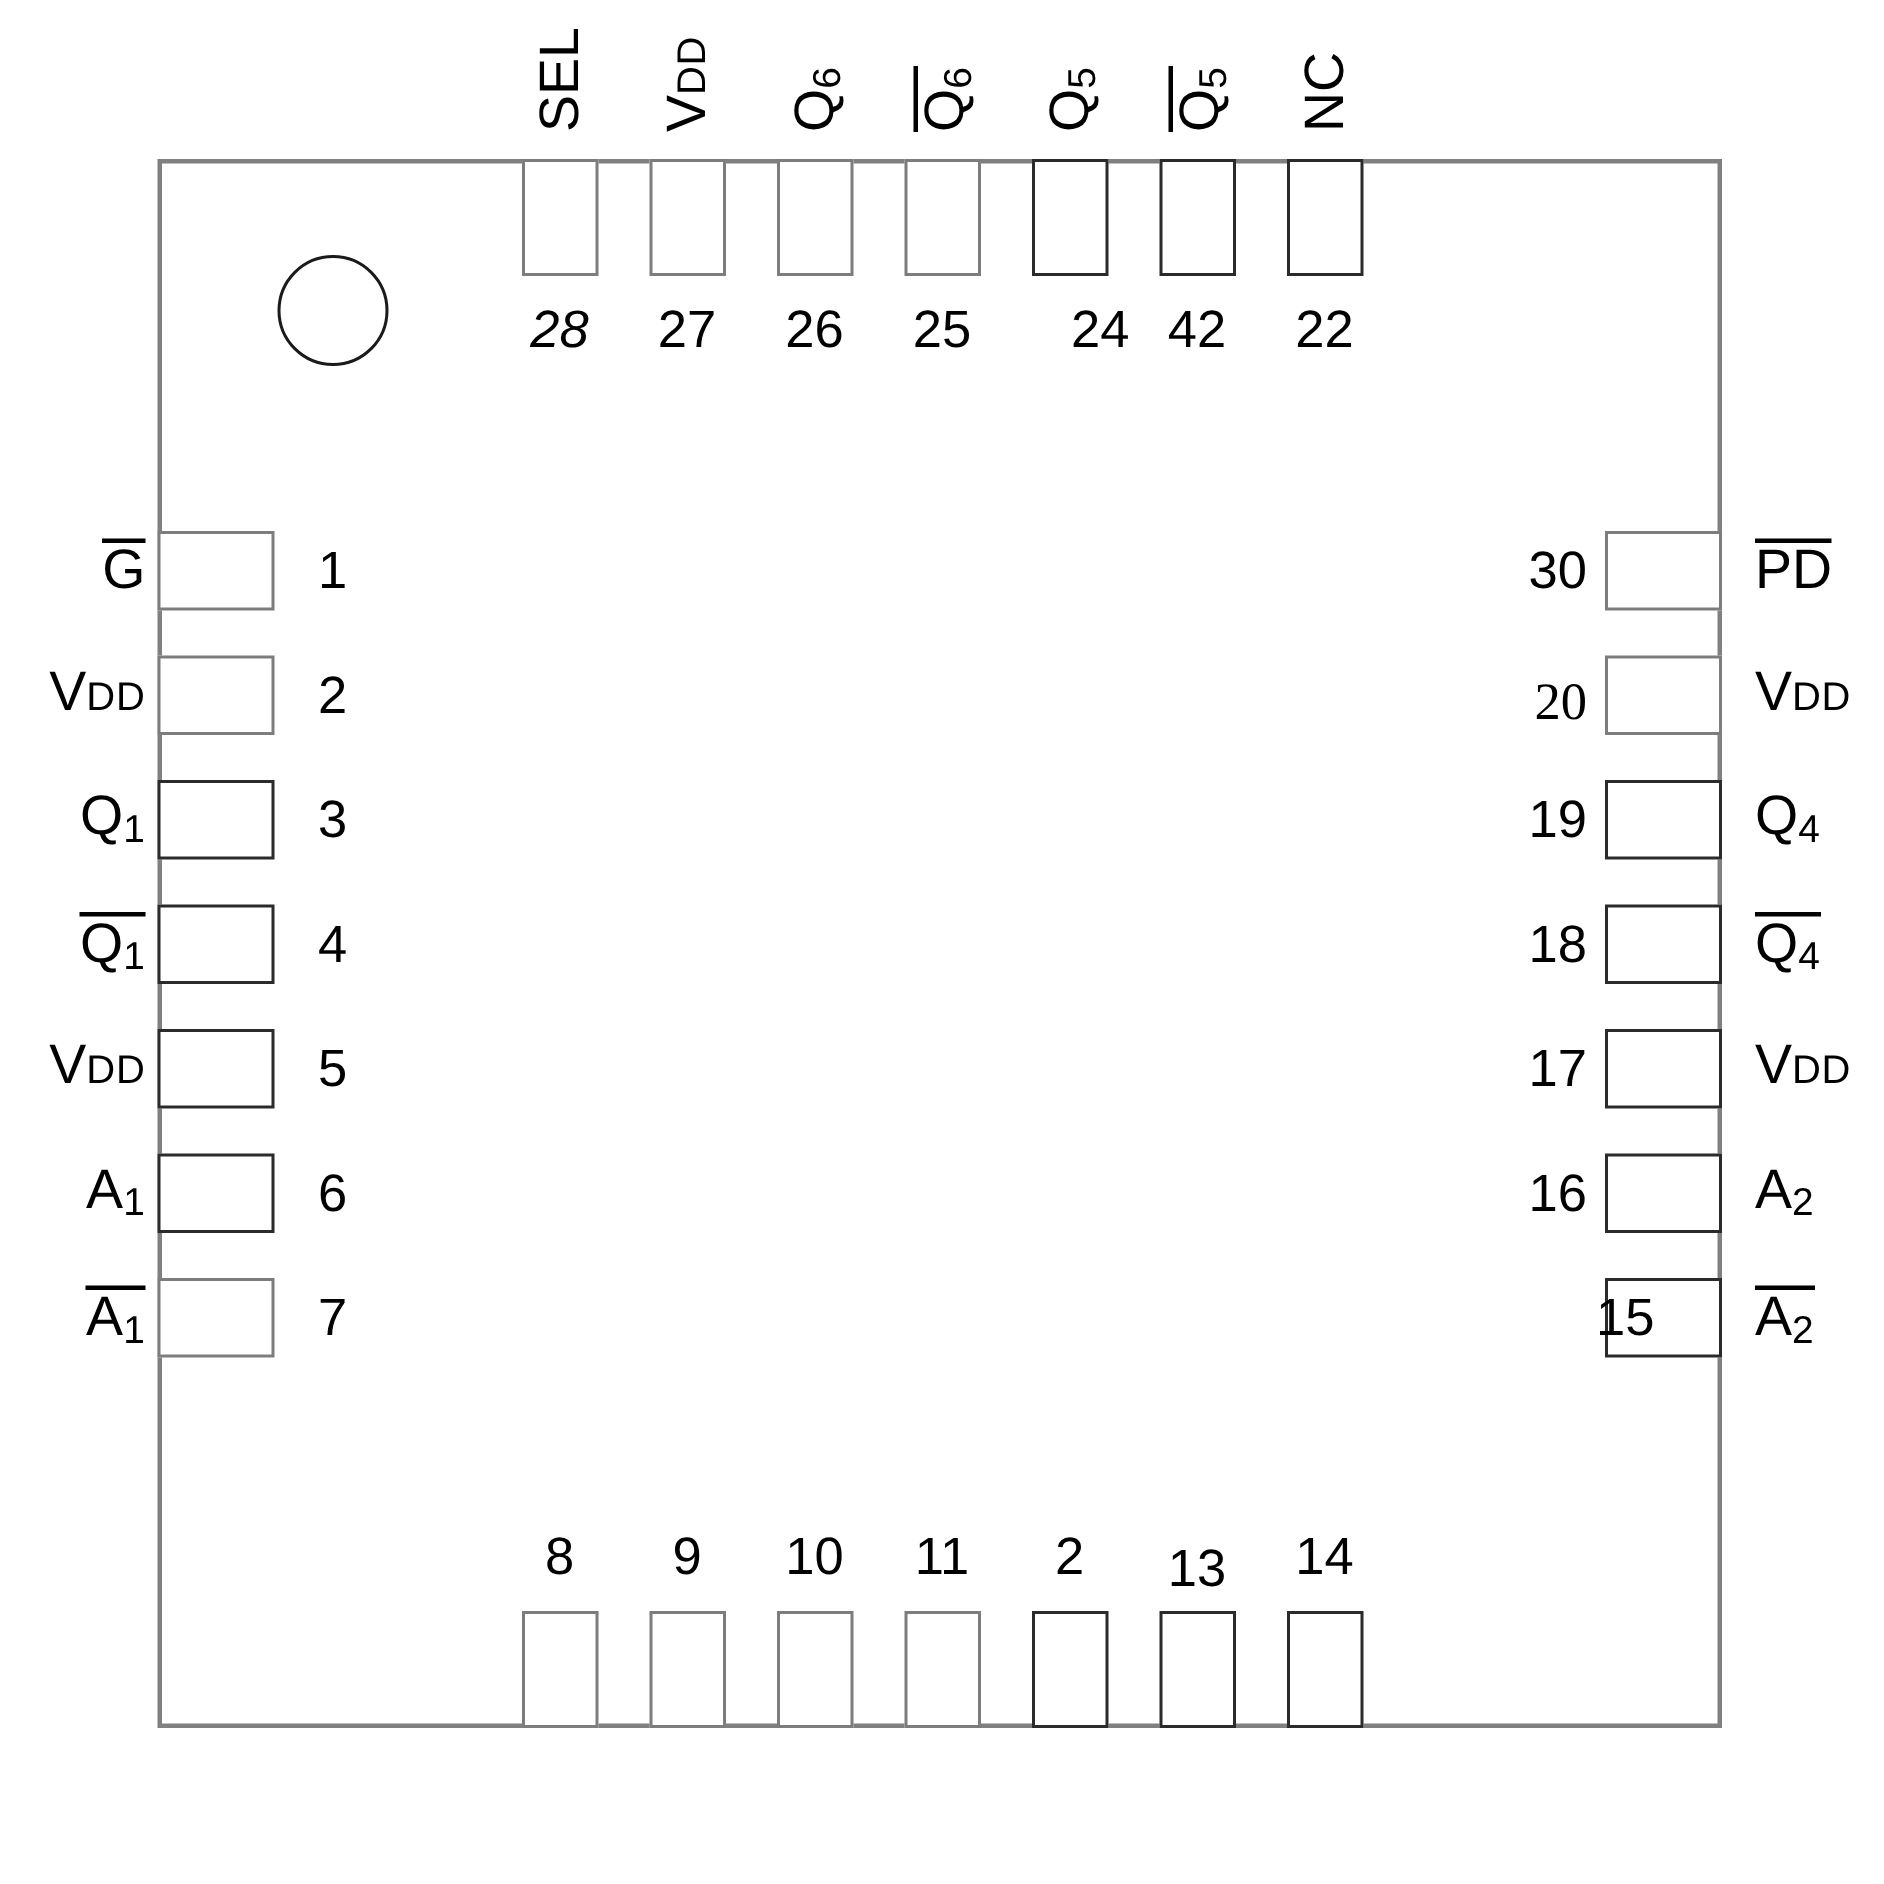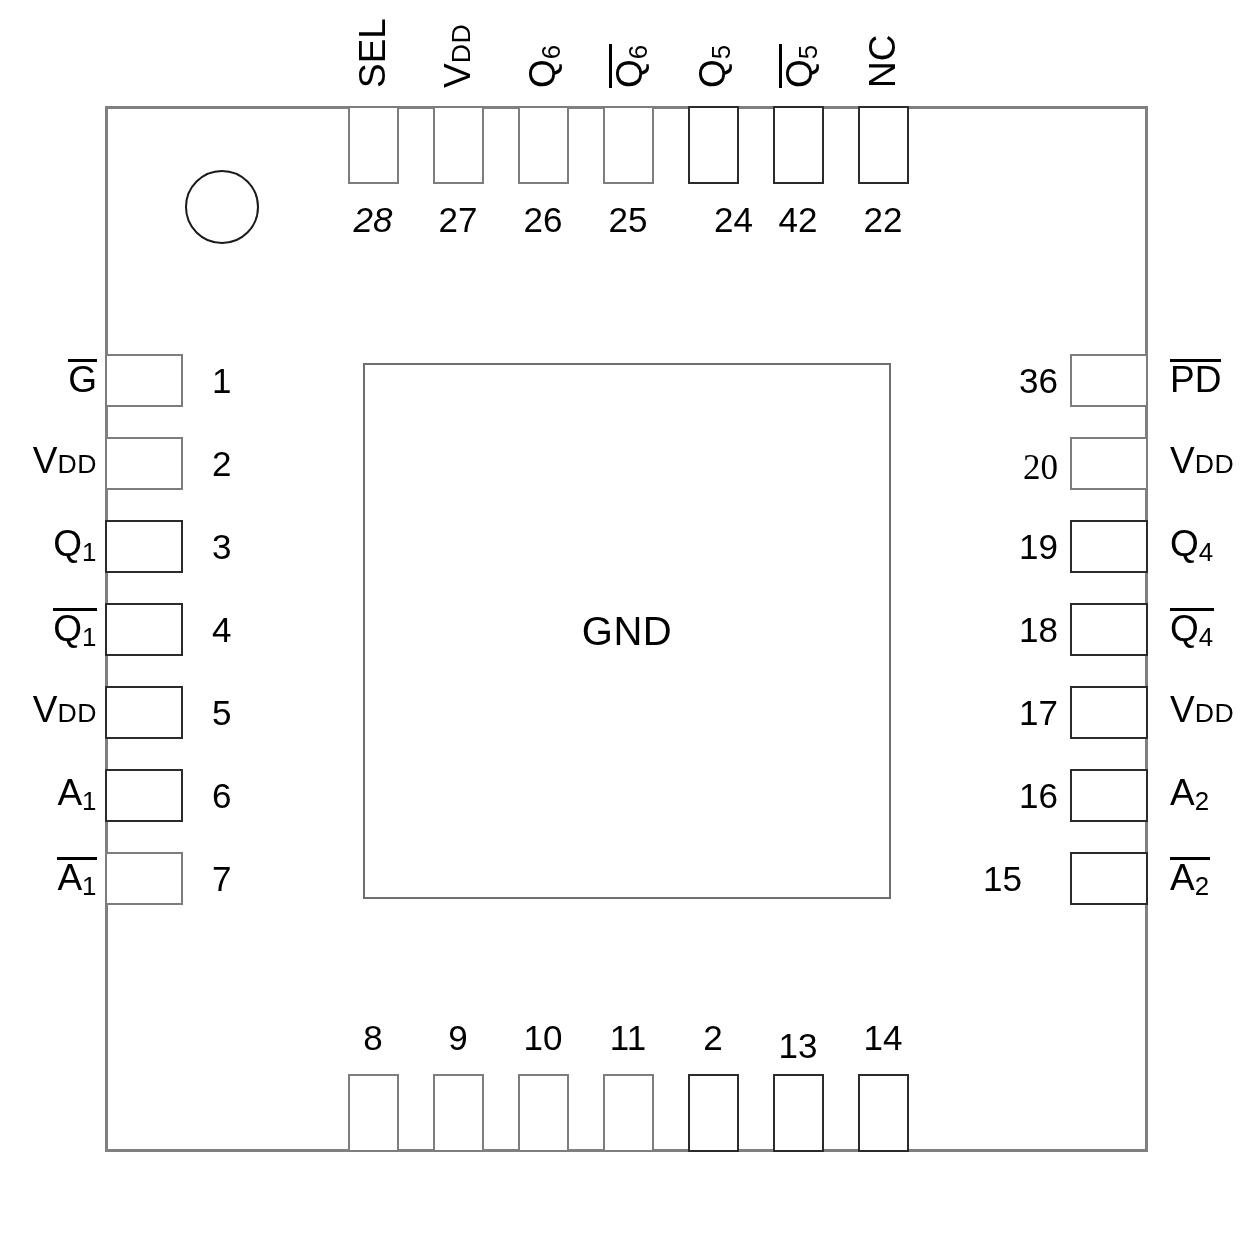--- a/index.html
+++ b/index.html
@@ -136,23 +136,20 @@
 </style>
 </head>
 <body>
 
 <div id="stage">
 
   <div id="package-outline"></div>
 
   <div id="pin1-dot"></div>
 
-  <div id="gnd-pad">
-    <div class="gnd-label">GND</div>
-  </div>
 
   <div id="dynamic-layer">
       <div class="pad vert" style="left: 347.5px; top: 106px;"></div>
       <div class="pinnum top" style="left: 333px; top: 202px; font-style: italic;">28</div>
       <div class="siglabel rot" style="left: 354px; top: 88px;">SEL</div>
       <div class="pad vert" style="left: 432.5px; top: 106px;"></div>
       <div class="pinnum top" style="left: 418px; top: 202px;">27</div>
       <div class="siglabel rot" style="left: 439px; top: 88px;">V<span class="sc">DD</span></div>
       <div class="pad vert" style="left: 517.5px; top: 106px;"></div>
       <div class="pinnum top" style="left: 503px; top: 202px;">26</div>
@@ -205,35 +202,35 @@
       <div class="pad horz dark" style="left: 105px; top: 685.5px;"></div>
       <div class="pinnum left" style="left: 212px; top: 695px;">5</div>
       <div class="siglabel left" style="left: -13px; top: 691px;">V<span class="sc">DD</span></div>
       <div class="pad horz dark" style="left: 105px; top: 768.5px;"></div>
       <div class="pinnum left" style="left: 212px; top: 778px;">6</div>
       <div class="siglabel left" style="left: -13px; top: 774px;">A<sub>1</sub></div>
       <div class="pad horz" style="left: 105px; top: 851.5px;"></div>
       <div class="pinnum left" style="left: 212px; top: 861px;">7</div>
       <div class="siglabel left" style="left: -13px; top: 857px;"><span class="ovl">A<sub>1</sub></span></div>
       <div class="pad horz" style="left: 1070px; top: 353.5px;"></div>
-      <div class="pinnum right" style="left: 978px; top: 363px;">36</div>
+      <div class="pinnum right" style="left: 978px; top: 363px;">30</div>
       <div class="siglabel right" style="left: 1170px; top: 359px;"><span class="ovl">PD</span></div>
       <div class="pad horz" style="left: 1070px; top: 436.5px;"></div>
       <div class="pinnum right" style="left: 978px; top: 450px; font-family: Liberation Serif, serif;">20</div>
       <div class="siglabel right" style="left: 1170px; top: 442px;">V<span class="sc">DD</span></div>
       <div class="pad horz dark" style="left: 1070px; top: 519.5px;"></div>
       <div class="pinnum right" style="left: 978px; top: 529px;">19</div>
       <div class="siglabel right" style="left: 1170px; top: 525px;">Q<sub>4</sub></div>
       <div class="pad horz dark" style="left: 1070px; top: 602.5px;"></div>
       <div class="pinnum right" style="left: 978px; top: 612px;">18</div>
       <div class="siglabel right" style="left: 1170px; top: 608px;"><span class="ovl">Q<sub>4</sub></span></div>
       <div class="pad horz dark" style="left: 1070px; top: 685.5px;"></div>
       <div class="pinnum right" style="left: 978px; top: 695px;">17</div>
       <div class="siglabel right" style="left: 1170px; top: 691px;">V<span class="sc">DD</span></div>
       <div class="pad horz dark" style="left: 1070px; top: 768.5px;"></div>
       <div class="pinnum right" style="left: 978px; top: 778px;">16</div>
       <div class="siglabel right" style="left: 1170px; top: 774px;">A<sub>2</sub></div>
       <div class="pad horz dark" style="left: 1070px; top: 851.5px;"></div>
-      <div class="pinnum right" style="left: 942px; top: 861px; text-align: right;">15</div>
+      <div class="pinnum right" style="left: 1023px; top: 861px; text-align: right;">15</div>
       <div class="siglabel right" style="left: 1170px; top: 857px;"><span class="ovl">A<sub>2</sub></span></div>
     </div>
 
 </div>
 
 </body></html>

